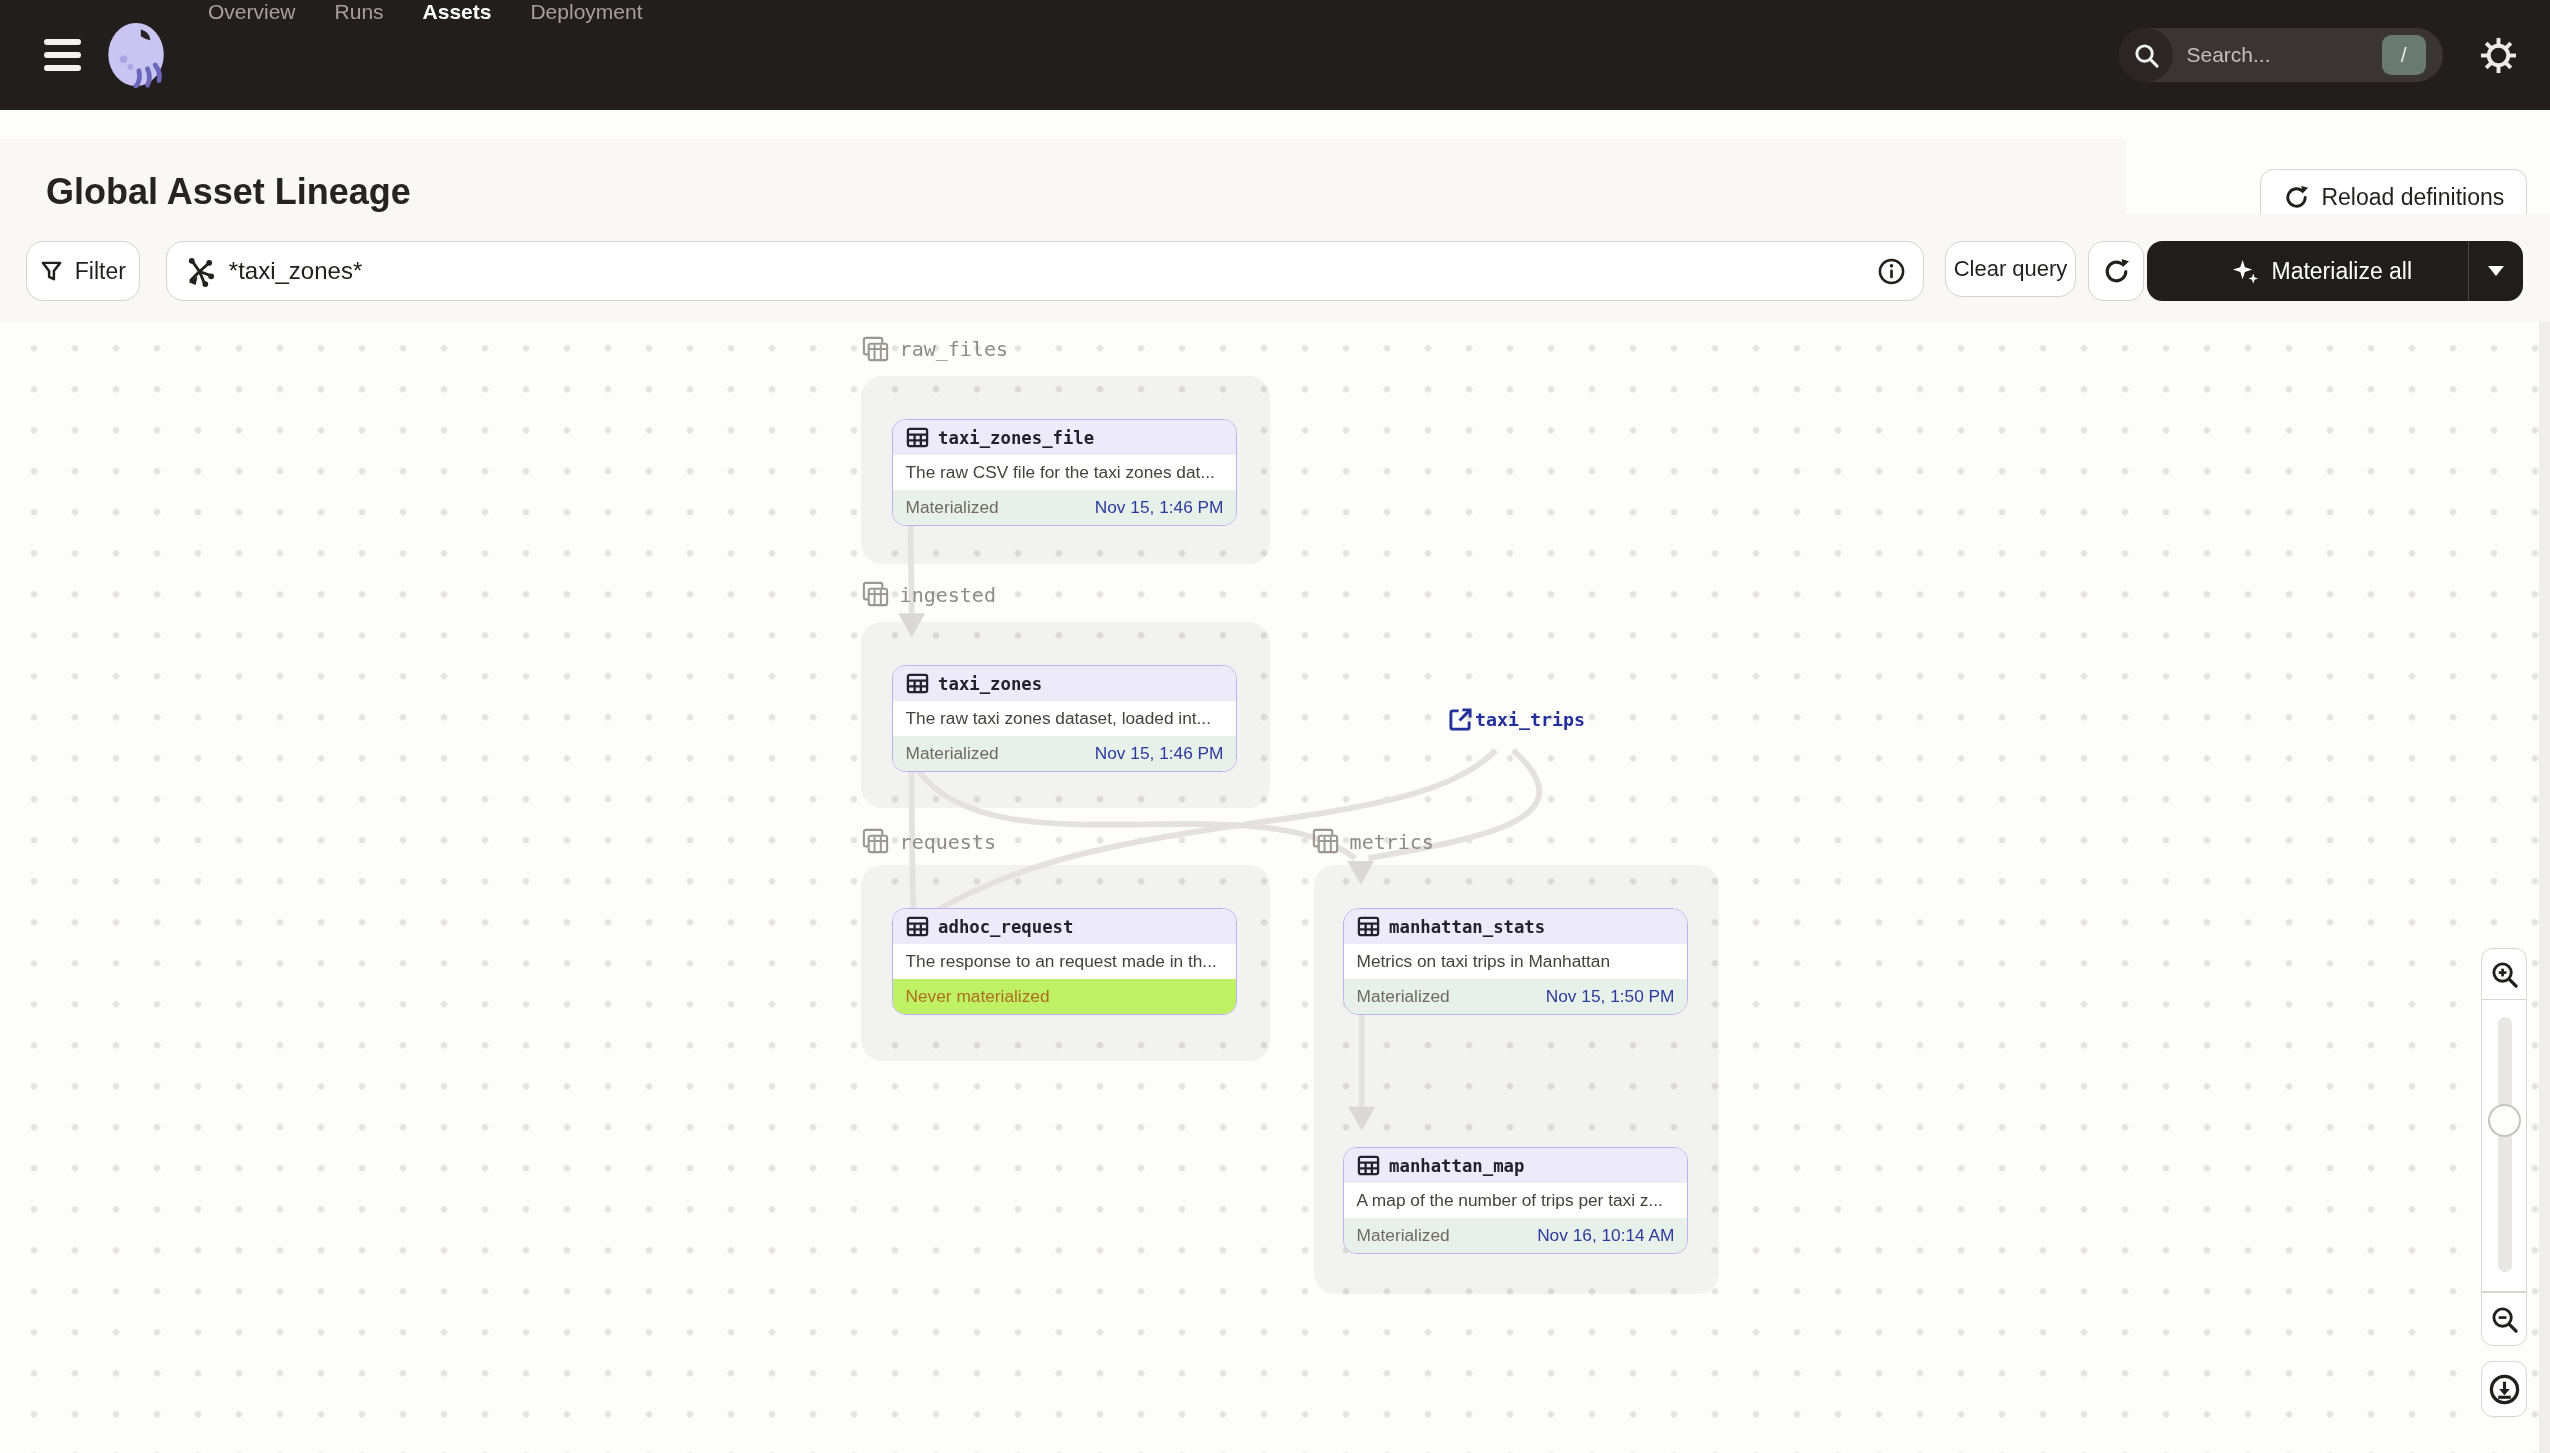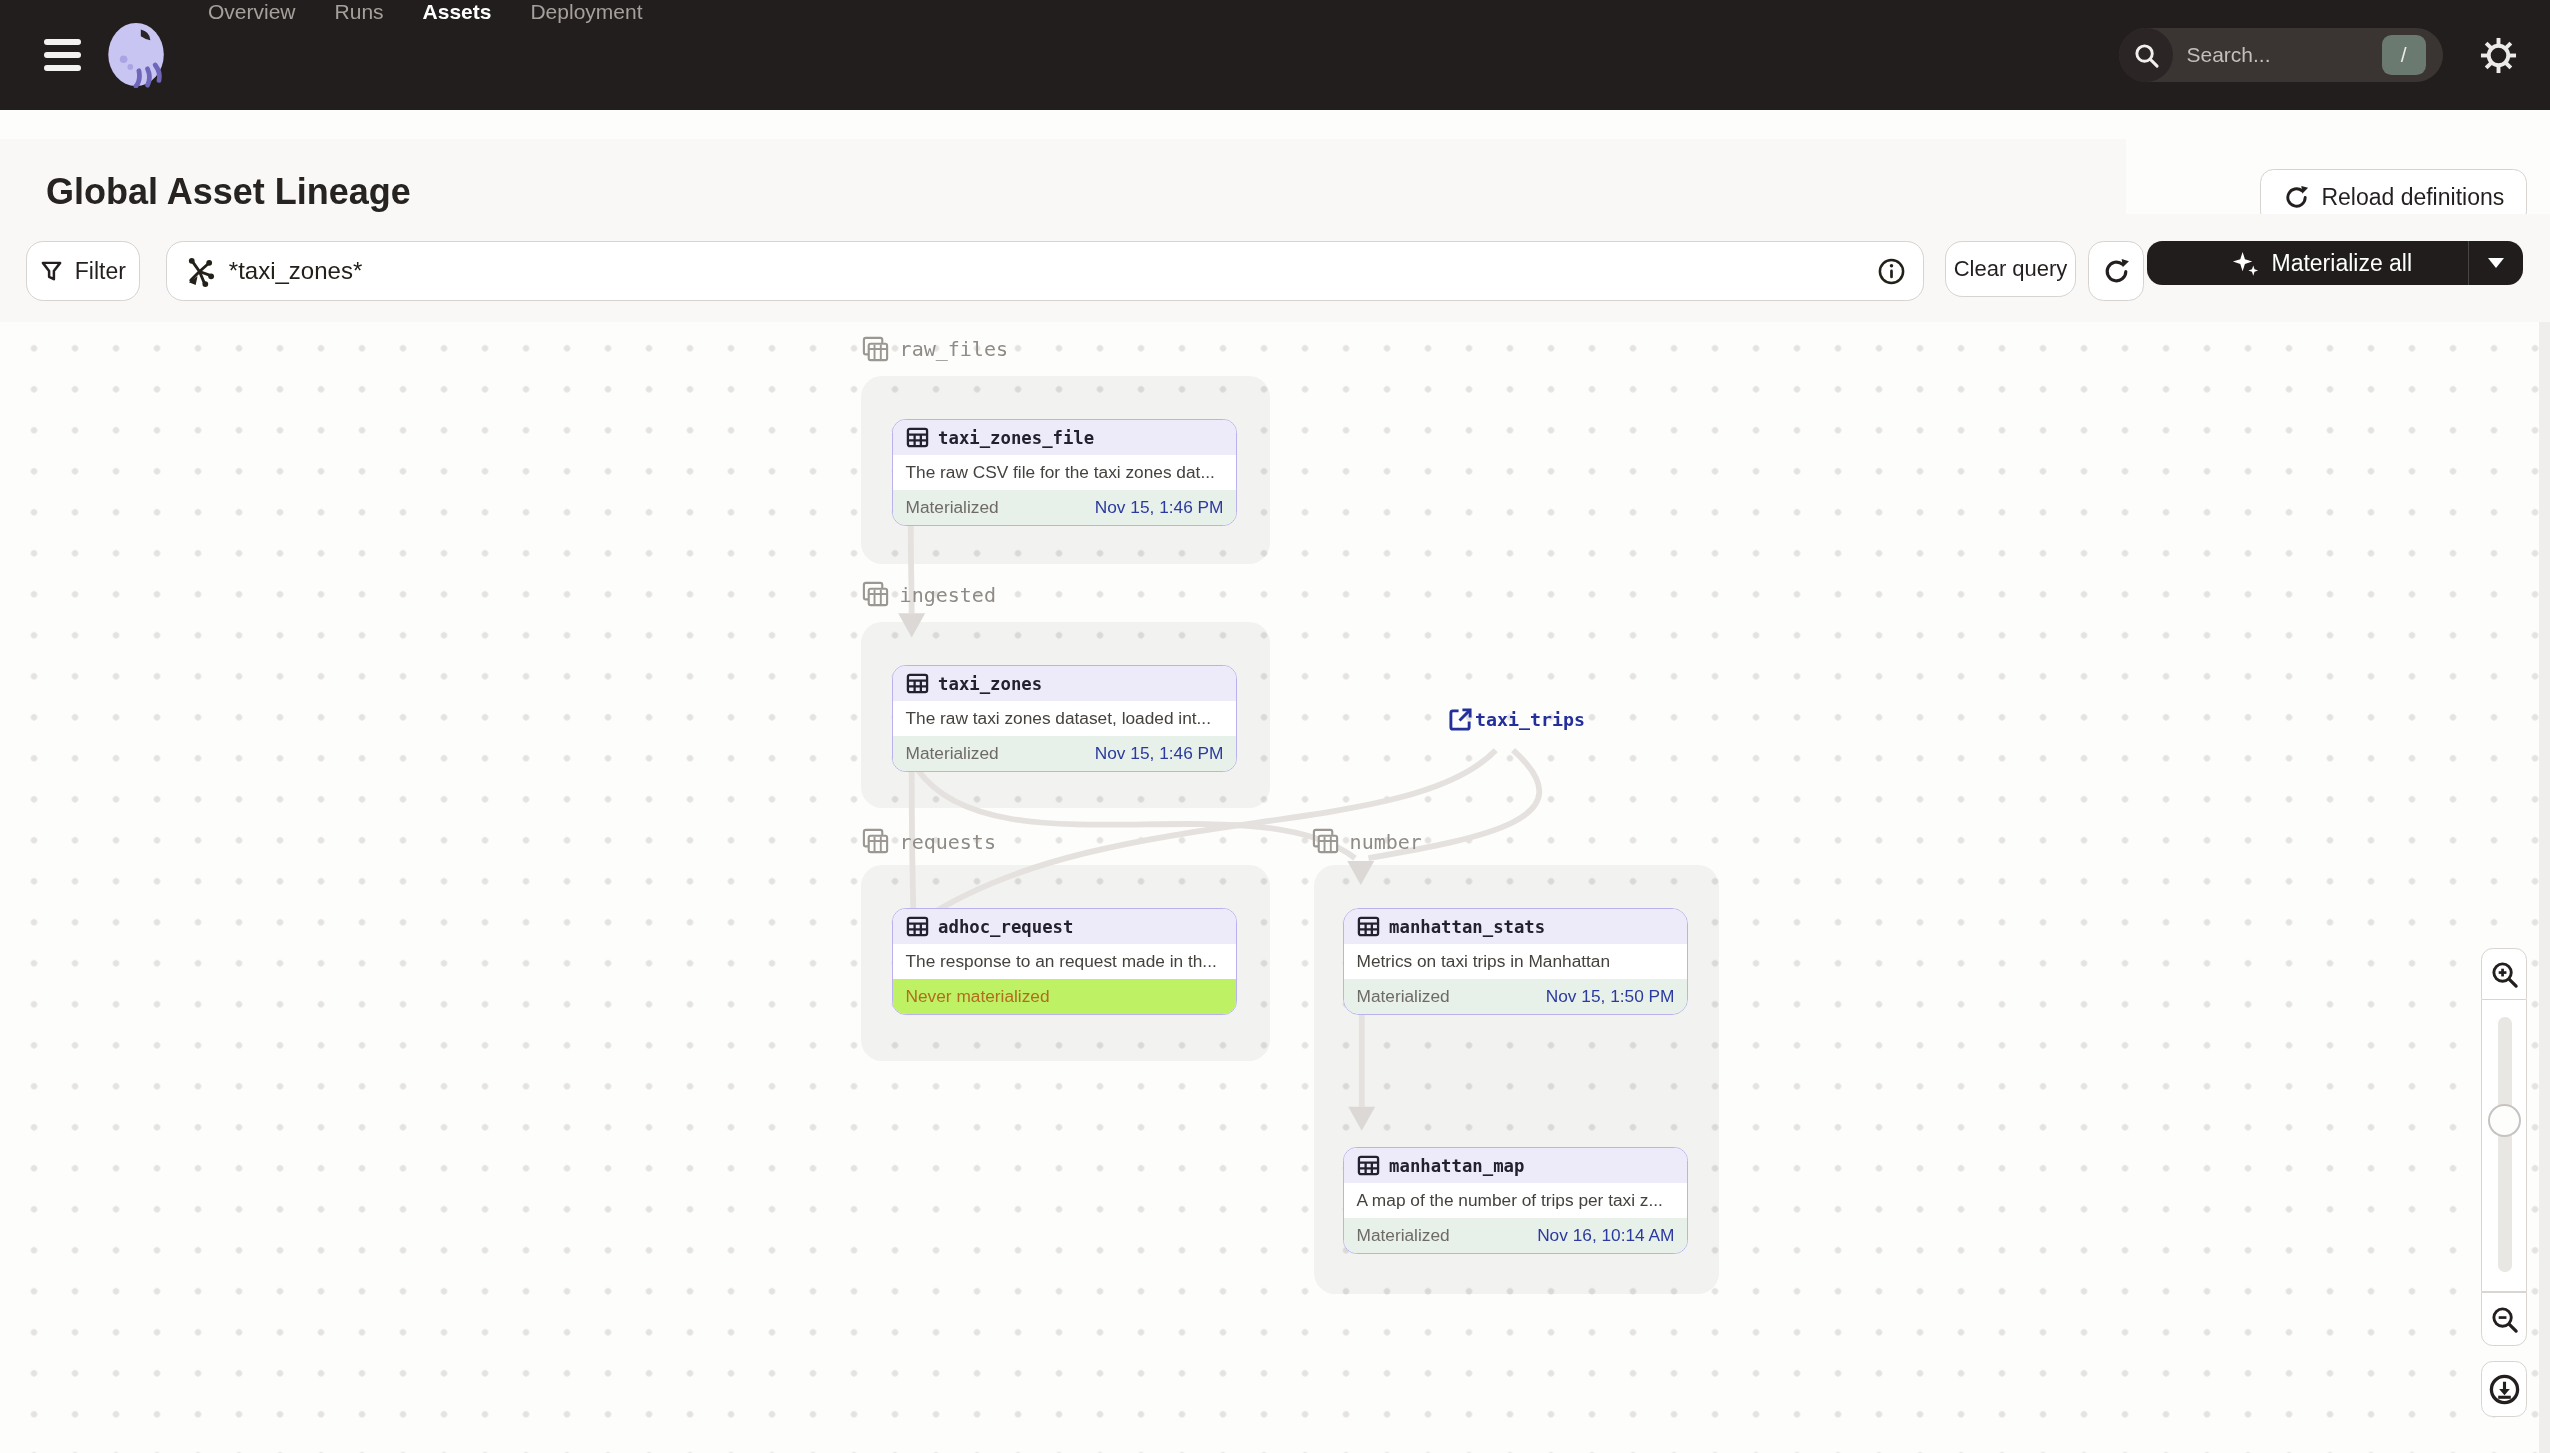--- a/index.html
+++ b/index.html
@@ -36,21 +36,21 @@
   .reload-btn { position:absolute; left:2260px; top:30px; width:267px; height:56px; }
 
   
   .toolbar { position:absolute; left:0; top:214px; width:2550px; height:108px; background:#f9f8f6; }
   .filter-btn { position:absolute; left:26px; top:27px; width:114px; height:60px; border-radius:17.3px; }
   .query-input { position:absolute; left:166px; top:27px; width:1758px; height:60px; background:#fff;
                  border:1.9px solid #d6d3d0; border-radius:17.3px; display:flex; align-items:center; padding:0 17.3px; }
   .query-input input { flex:1; border:none; outline:none; font-size:24px; color:#232019; margin-left:13.5px; }
   .clear-btn { position:absolute; left:1945px; top:27px; width:131px; height:56px; border-radius:17.3px; font-size:22px; }
   .refresh-btn { position:absolute; left:2088px; top:27px; width:56px; height:60px; border-radius:15.4px; }
-  .mat-split { position:absolute; left:2147px; top:27px; width:376px; height:44px; background:#211d1c;
+  .mat-split { position:absolute; left:2147px; top:27px; width:376px; height:60px; background:#211d1c;
                border-radius:15.4px; display:flex; color:#fff; cursor:pointer;padding-left:28px; }
   .mat-main { flex:1; display:flex; align-items:center; justify-content:center; gap:11.6px; font-size:23px;
               border-right:1px solid #4a4543; }
   .mat-caret { width:54px; display:flex; align-items:center; justify-content:center; }
   .caret-down { width:0; height:0; border-left:8.7px solid transparent; border-right:8.7px solid transparent;
                 border-top:10.6px solid #ffffff; }
 
   
   .canvas { position:absolute; left:0; top:322px; width:2550px; height:1132px; background:#fdfdfc;
             background-image:radial-gradient(circle, #e5e3e1 2.9px, transparent 3.5px);
@@ -267,21 +267,21 @@
     <span>requests</span>
   </div>
   <div class="group-label" style="left:1311px; top:505px;">
     <svg width="29" height="29" viewBox="0 0 30 30">
         <rect x="3" y="3" width="19" height="17" rx="2" stroke="#9b9792" stroke-width="2.2" fill="none"></rect>
         <rect x="8" y="9" width="19" height="17" rx="2" stroke="#9b9792" stroke-width="2.2" fill="#fdfdfc"></rect>
         <line x1="8" y1="14.5" x2="27" y2="14.5" stroke="#9b9792" stroke-width="2"></line>
         <line x1="14" y1="10" x2="14" y2="26" stroke="#9b9792" stroke-width="2"></line>
         <line x1="20.5" y1="10" x2="20.5" y2="26" stroke="#9b9792" stroke-width="2"></line>
       </svg>
-    <span>number</span>
+    <span>metrics</span>
   </div>
 
   <div class="ext-asset" style="left:1448px; top:385px;">
     <svg width="25" height="25" viewBox="0 0 26 26">
       <path d="M11 4 H5 a2 2 0 0 0 -2 2 V21 a2 2 0 0 0 2 2 H20 a2 2 0 0 0 2 -2 V15" stroke="#23309c" stroke-width="3" fill="none"></path>
       <line x1="12" y1="14" x2="23" y2="3" stroke="#23309c" stroke-width="3"></line>
       <polyline points="15,3 23,3 23,11" stroke="#23309c" stroke-width="3" fill="none"></polyline>
     </svg>
     <span>taxi_trips</span>
   </div>

